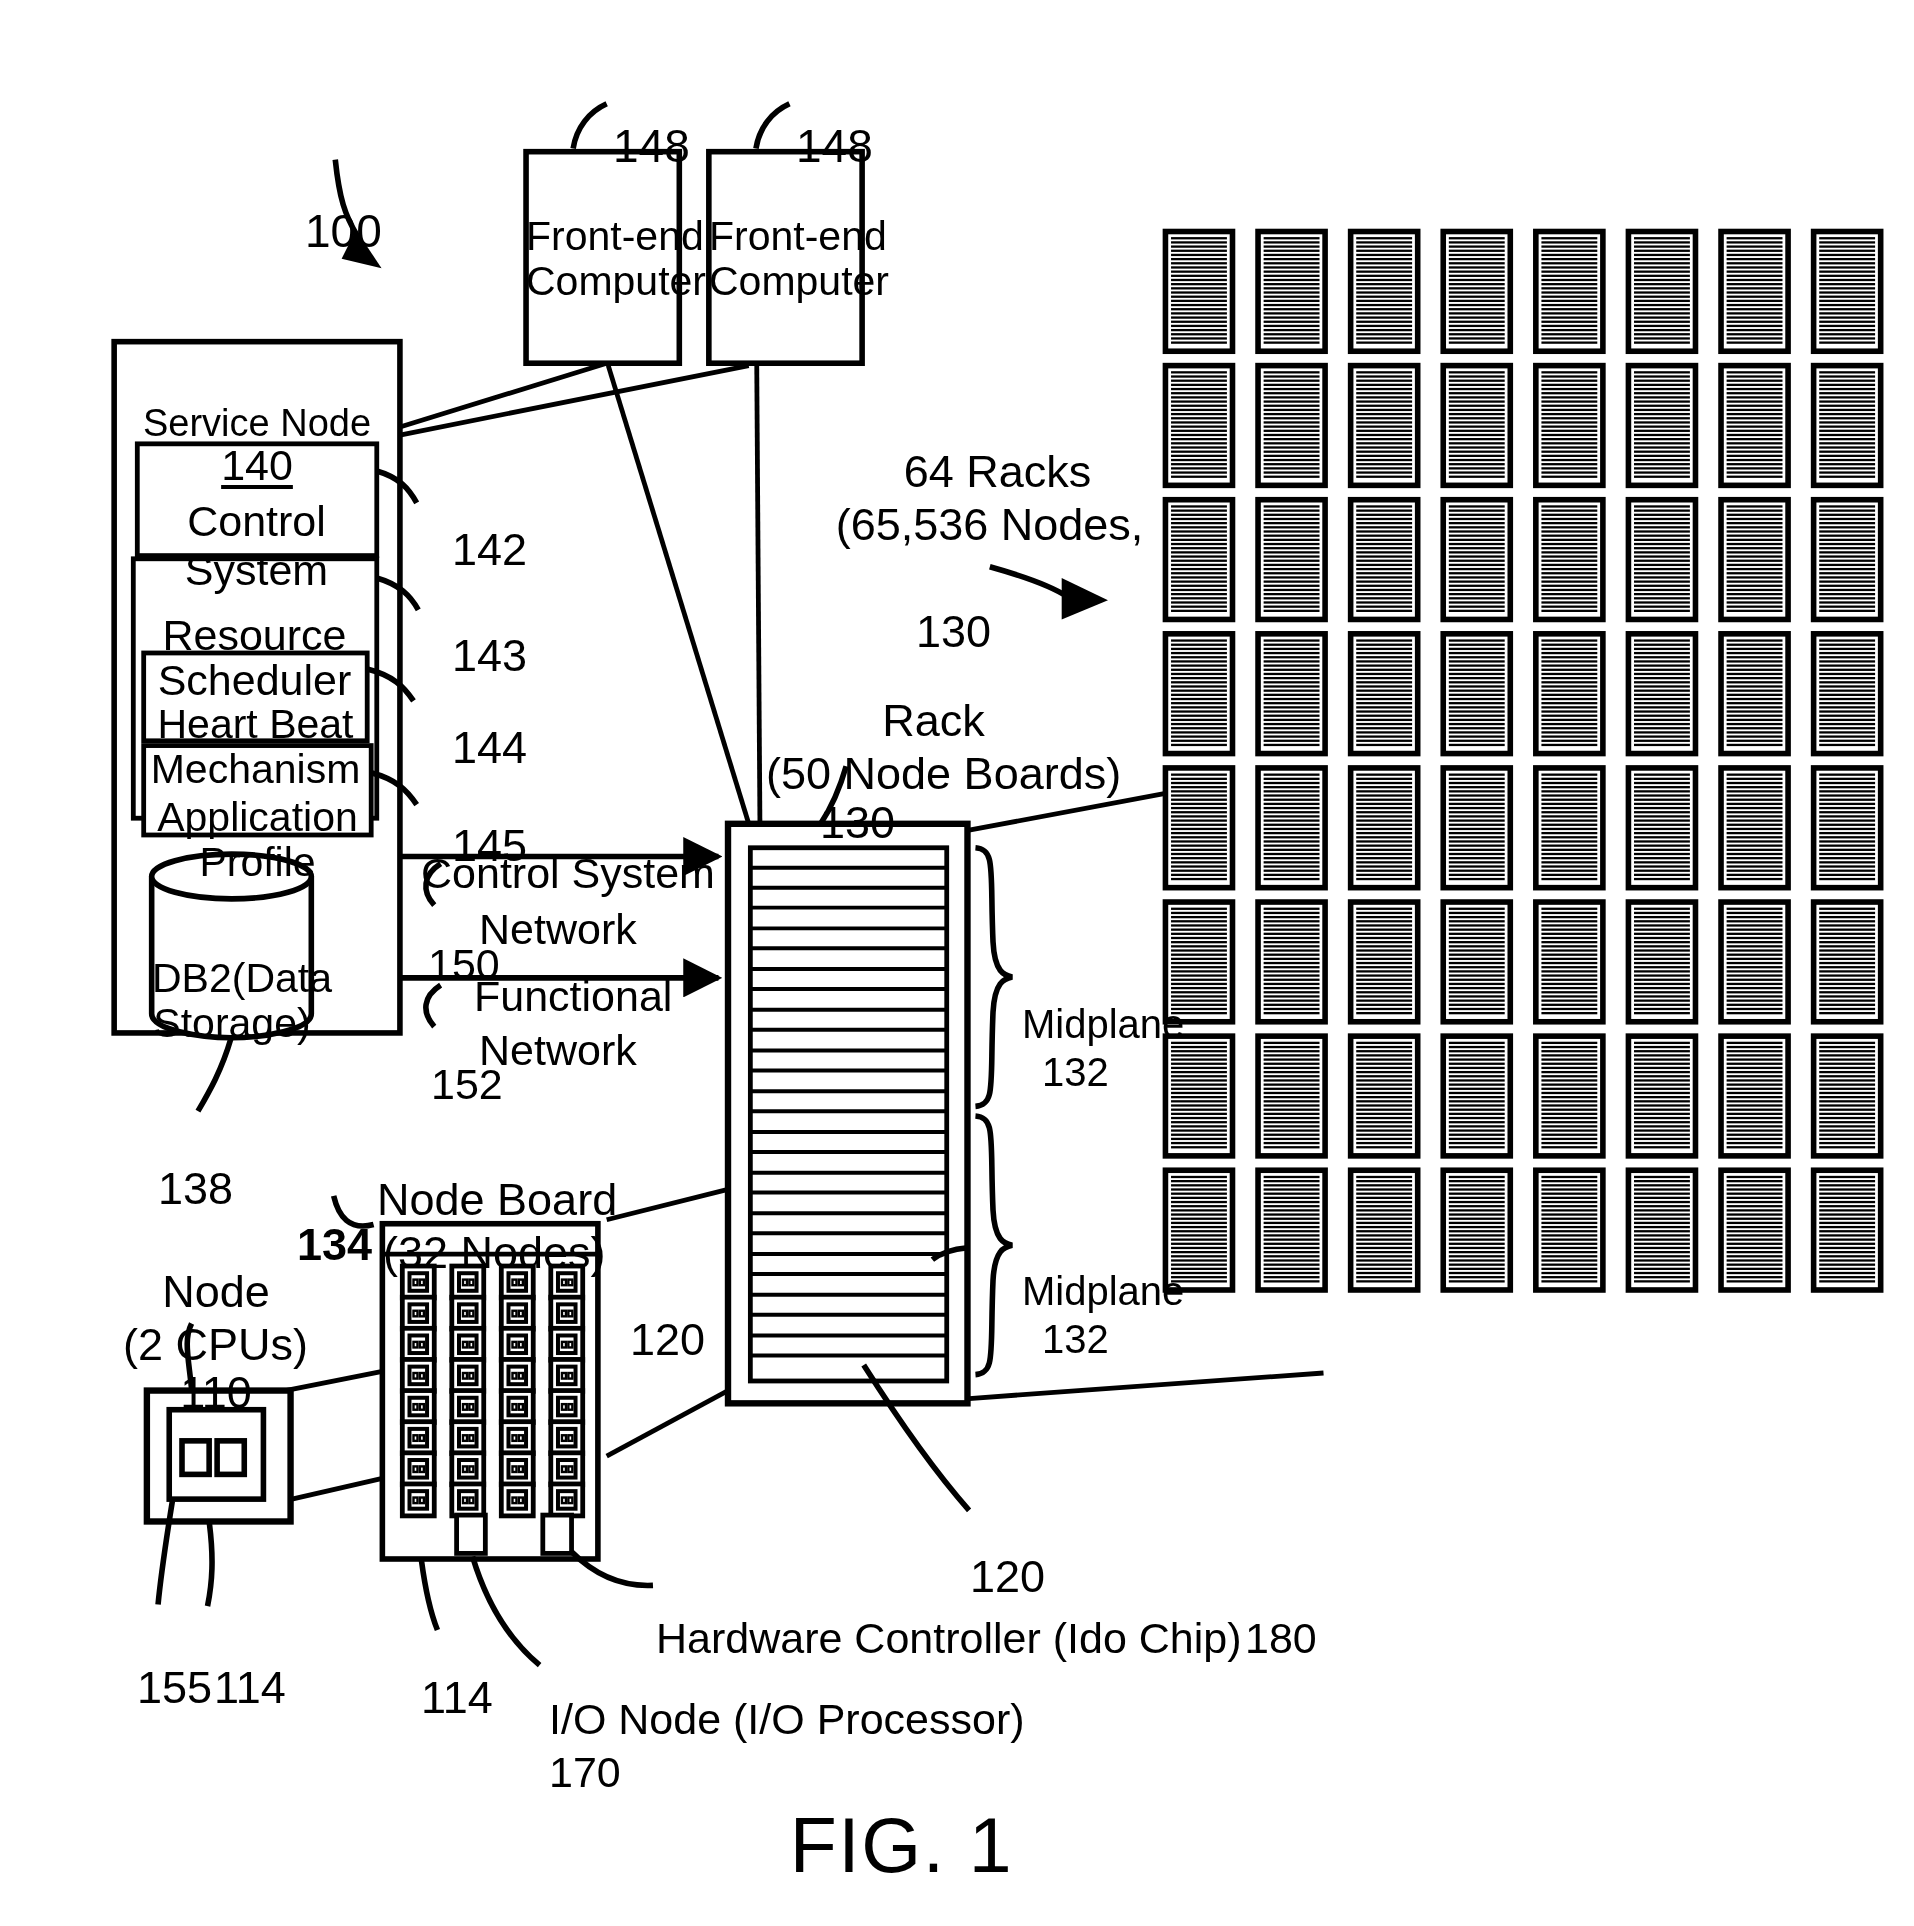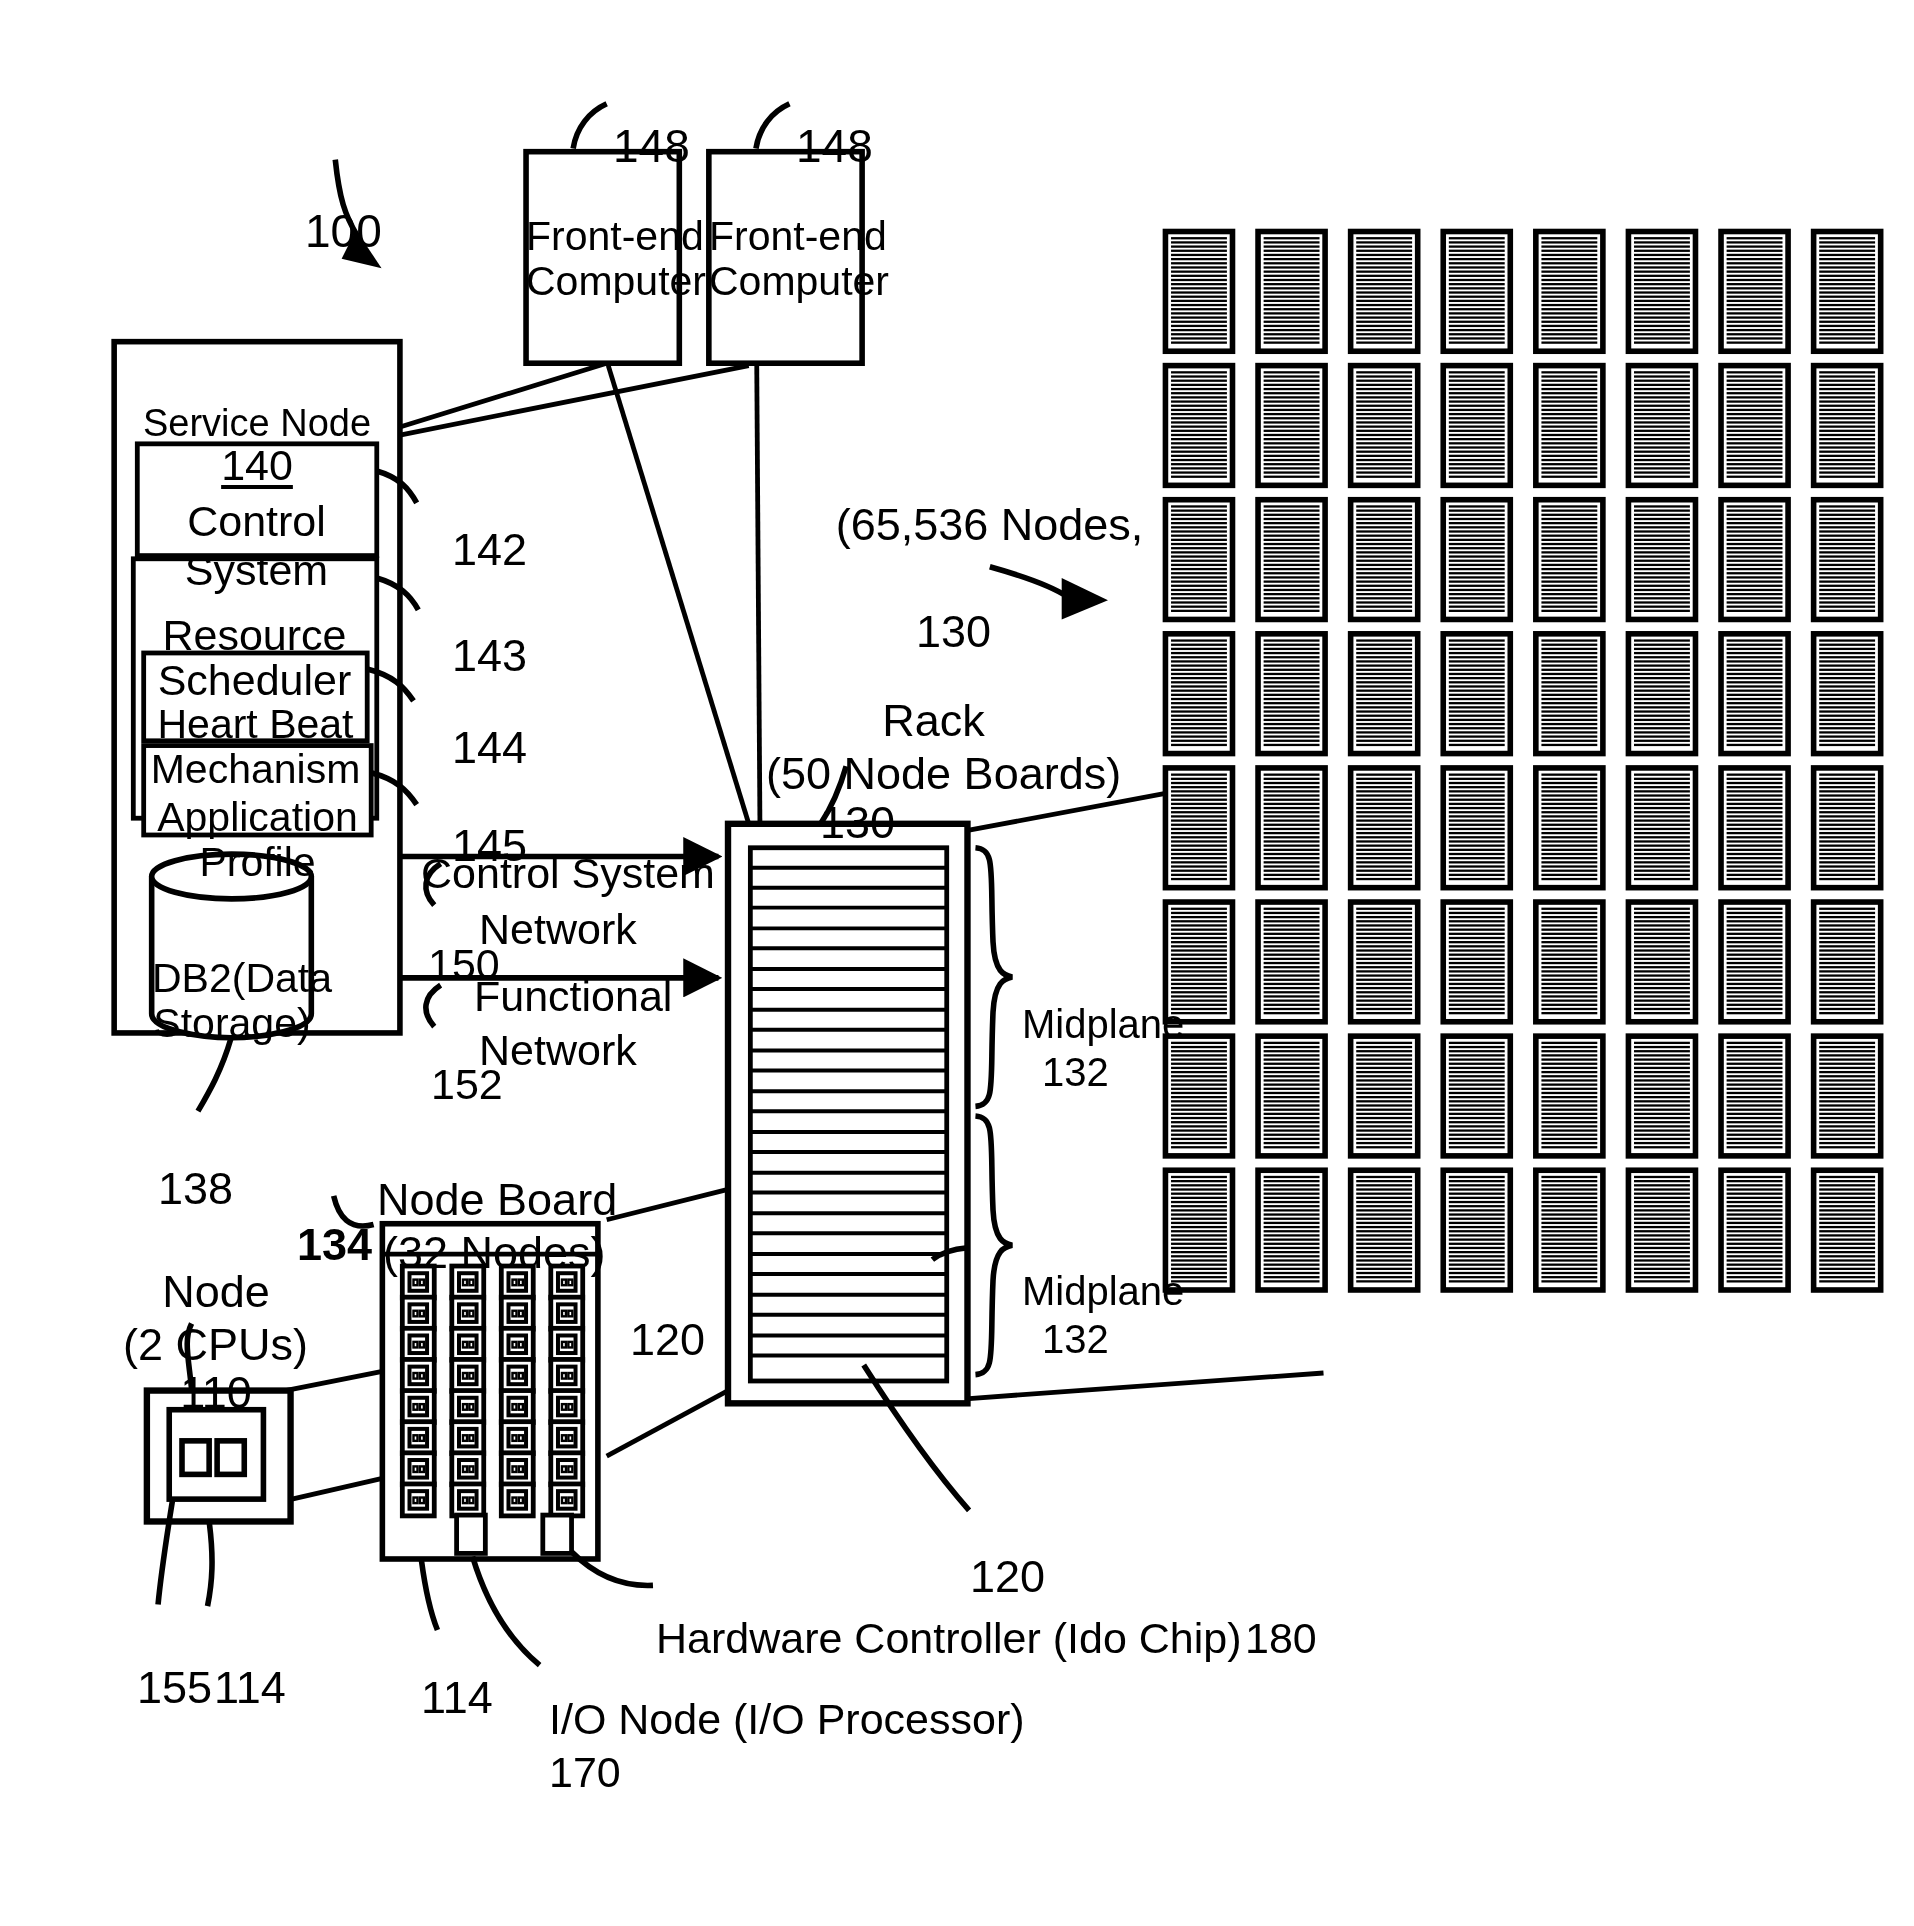--- a/index.html
+++ b/index.html
@@ -2288,20 +2288,21 @@
   <div class="lbl t56" style="left:158px; top:1116px;">138</div>
 
   <div class="lbl t54" style="left:421px; top:801px;">Control System</div>
   <div class="lbl t54" style="left:479px; top:857px;">Network</div>
   <div class="lbl t54" style="left:428px; top:892px;">150</div>
 
   <div class="lbl t54" style="left:474px; top:924px;">Functional</div>
   <div class="lbl t54" style="left:479px; top:978px;">Network</div>
   <div class="lbl t54" style="left:431px; top:1012px;">152</div>
 
+  <div class="lbl t56 ctr" style="left:830px; top:399px; width:335px;">64 Racks</div>
   <div class="lbl t56 ctr" style="left:814px; top:452px; width:351px;">(65,536 Nodes,</div>
   <div class="lbl t56" style="left:916px; top:559px;">130</div>
 
   <div class="lbl t56 ctr" style="left:766px; top:648px; width:335px;">Rack</div>
   <div class="lbl t56 ctr" style="left:766px; top:701px; width:335px;">(50 Node Boards)</div>
   <div class="lbl t56" style="left:820px; top:750px;">130</div>
 
   <div class="lbl t50" style="left:1022px; top:954px;">Midplane</div>
   <div class="lbl t50" style="left:1042px; top:1002px;">132</div>
 
@@ -2323,15 +2324,16 @@
   <div class="lbl t54" style="left:656px; top:1566px;">Hardware Controller (Ido Chip)</div>
   <div class="lbl t54" style="left:1245px; top:1566px;">180</div>
 
   <div class="lbl t56 ctr" style="left:120px; top:1219px; width:192px;">Node</div>
   <div class="lbl t56 ctr" style="left:112px; top:1272px; width:207px;">(2 CPUs)</div>
   <div class="lbl t56 ctr" style="left:120px; top:1320px; width:192px;">110</div>
 
   <div class="lbl t56" style="left:137px; top:1615px;">155</div>
   <div class="lbl t56" style="left:214px; top:1615px;">114</div>
 
+  <div class="lbl fig ctr" style="left:718px; top:1754px; width:367px;">FIG. 1</div>
 
 </div>
 
 
 </body></html>

